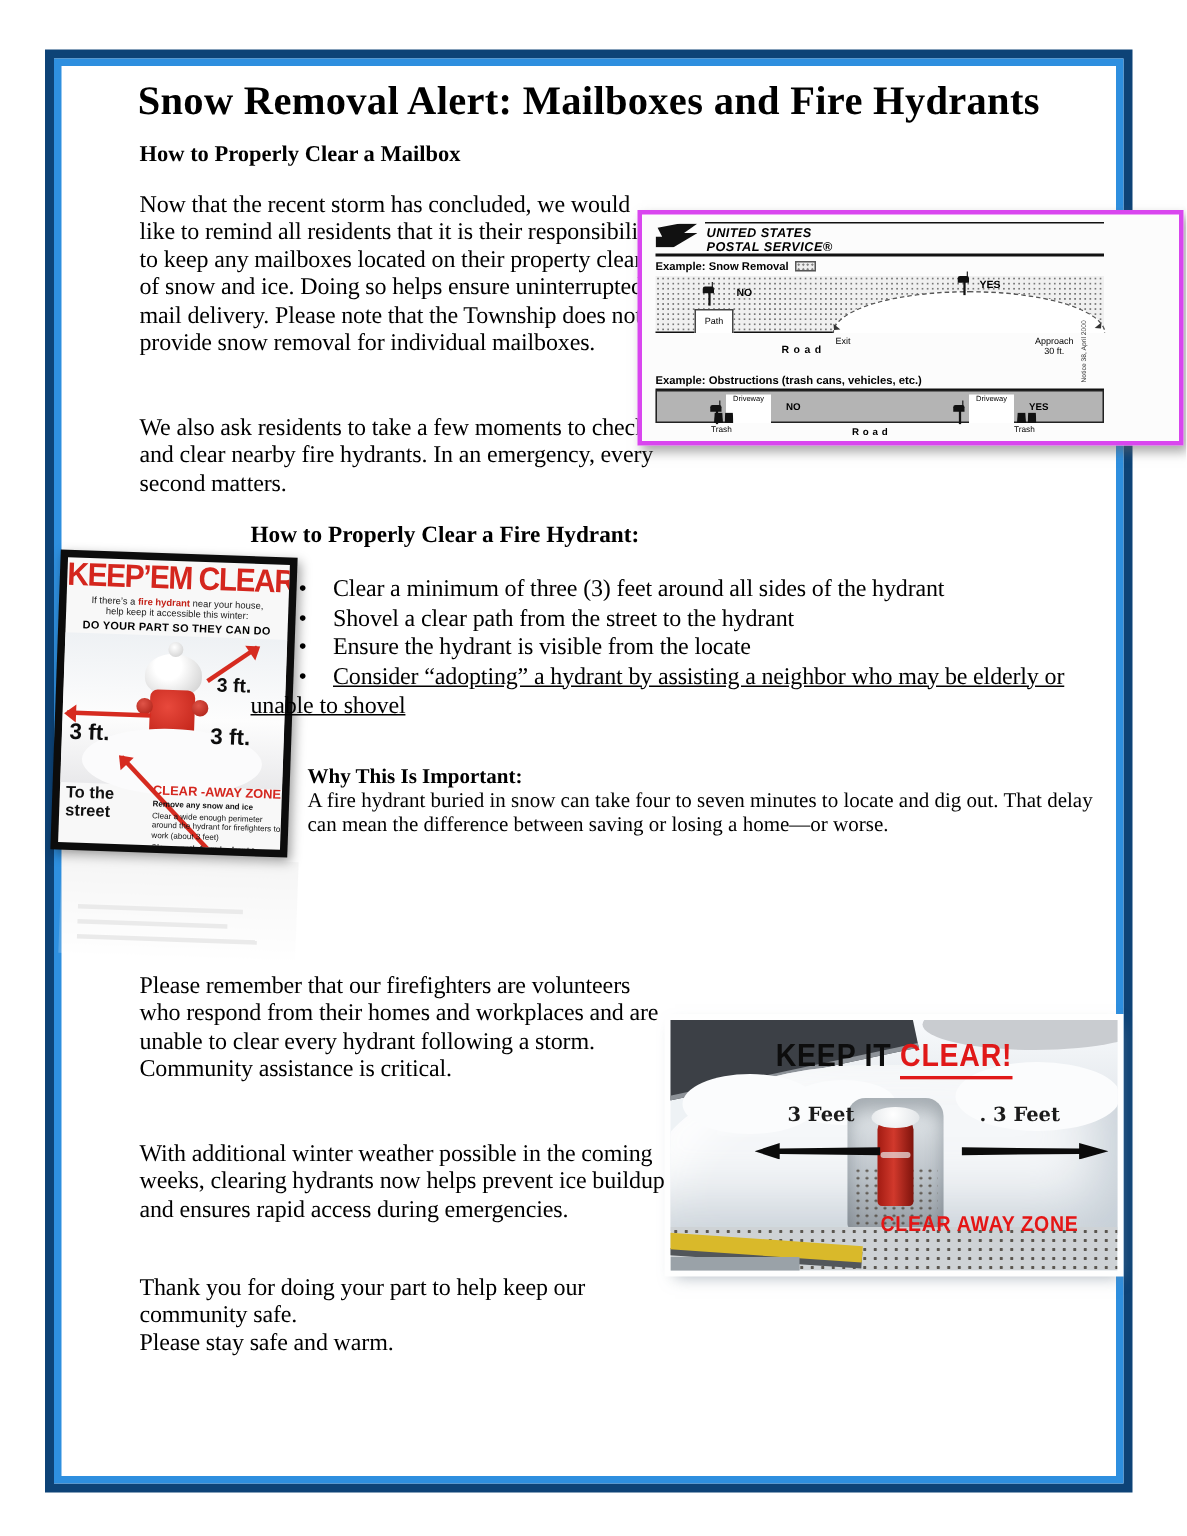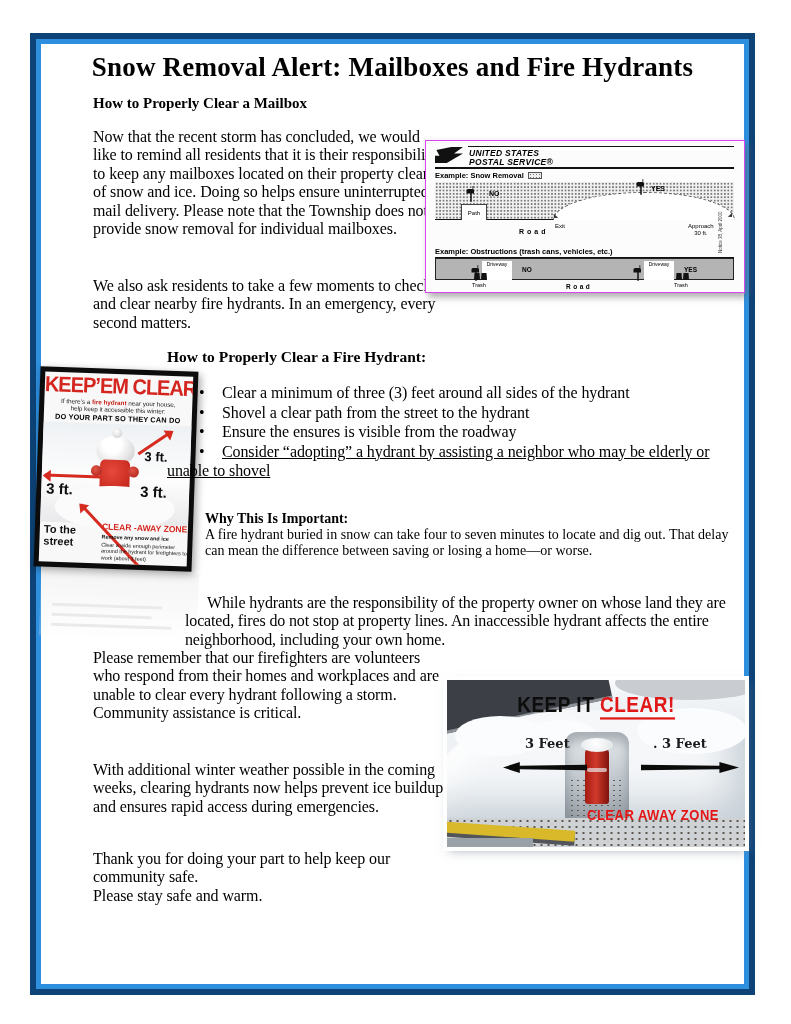--- a/index.html
+++ b/index.html
@@ -28,22 +28,22 @@
   .bullets li{padding-left:23px;text-indent:-23px;}
   .bullets li .dot{display:inline-block;width:23px;text-indent:0;}
   .bullets li.outdent{margin-left:-32px;padding-left:0;text-indent:32px;text-decoration:underline;}
   .why{position:absolute;left:205px;top:511px;width:545px;font-size:14px;line-height:1.15;}
   .why .wh{font-weight:bold;}
   .wrap-para{position:absolute;left:93px;top:594px;width:651px;font-size:16px;line-height:1.15;letter-spacing:-.15px;}
   .wrap-para .spacer{float:left;width:92px;height:38px;}
   .wrap-para p{margin:0;text-indent:22px;}
   
   .usps{position:absolute;left:425px;top:140px;width:318px;height:151px;background:#fcfcfc;
-        border:1px solid #d946ef;box-shadow:3px 4px 7px rgba(100,100,100,.55);
-        font-family:"Liberation Sans",sans-serif;}
+        border:3px solid #d946ef;box-shadow:3px 4px 7px rgba(100,100,100,.55);
+        font-family:"Liberation Sans",sans-serif;padding-left:40px;}
   .usps *{box-sizing:border-box;}
   .u-eagle{position:absolute;left:9px;top:6px;width:28px;height:16px;background:#111;
            clip-path:polygon(0 100%,0 55%,16% 55%,5% 18%,58% 0,100% 0,68% 40%,100% 40%,42% 100%);}
   .u-rule-top{position:absolute;left:42px;top:5px;width:266px;height:1px;background:#111;}
   .u-brand1{position:absolute;left:43px;top:7px;font-size:8.5px;font-weight:bold;font-style:italic;letter-spacing:.3px;}
   .u-brand2{position:absolute;left:43px;top:16px;font-size:8.5px;font-weight:bold;font-style:italic;letter-spacing:.3px;}
   .u-rule-bot{position:absolute;left:9px;top:26px;width:299px;height:1.5px;background:#111;}
   .u-ex1{position:absolute;left:9px;top:30px;font-size:7.5px;font-weight:bold;display:flex;align-items:center;gap:4px;}
   .u-legend{display:inline-block;width:14px;height:7px;border:1px solid #555;background-color:#eee;
             background-image:radial-gradient(#777 .6px,transparent .8px);background-size:3px 3px;}
@@ -272,33 +272,29 @@
   </div>
   <div class="p-reflect">
     <i style="top:10px;width:120px;"></i>
       <i style="top:20px;width:100px;"></i>
       <i style="top:30px;width:110px;"></i>
   </div>
 
   <ul class="bullets">
     <li><span class="dot">•</span><span>Clear a minimum of three (3) feet around all sides of the hydrant</span></li>
     <li><span class="dot">•</span><span>Shovel a clear path from the street to the hydrant</span></li>
-    <li><span class="dot">•</span><span>Ensure the ensures is visible from the roadway</span></li>
+    <li><span class="dot">•</span><span>Ensure the hydrant is visible from the locate</span></li>
     <li class="outdent"><span class="dot">•</span><span>Consider “adopting” a hydrant by assisting a neighbor who may be elderly or unable to shovel</span></li>
   </ul>
 
   <div class="why">
     <span class="wh">Why This Is Important:</span><br>
     <span>A fire hydrant buried in snow can take four to seven minutes to locate and dig out. That delay can mean the difference between saving or losing a home—or worse.</span>
   </div>
 
-  <div class="wrap-para">
-    <span class="spacer"></span>
-    <p>While hydrants are the responsibility of the property owner on whose land they are located, fires do not stop at property lines. An inaccessible hydrant affects the entire neighborhood, including your own home.</p>
-  </div>
 
   <div class="body pos-remember">Please remember that our firefighters are volunteers who respond from their homes and workplaces and are unable to clear every hydrant following a storm. Community assistance is critical.</div>
 
   <div class="photo">
     <div class="ph-back"></div>
     <div class="ph-trees"></div>
     <div class="ph-road"></div>
     <div class="ph-bank"></div>
     <div class="ph-lump l1"></div>
     <div class="ph-lump l2"></div>

